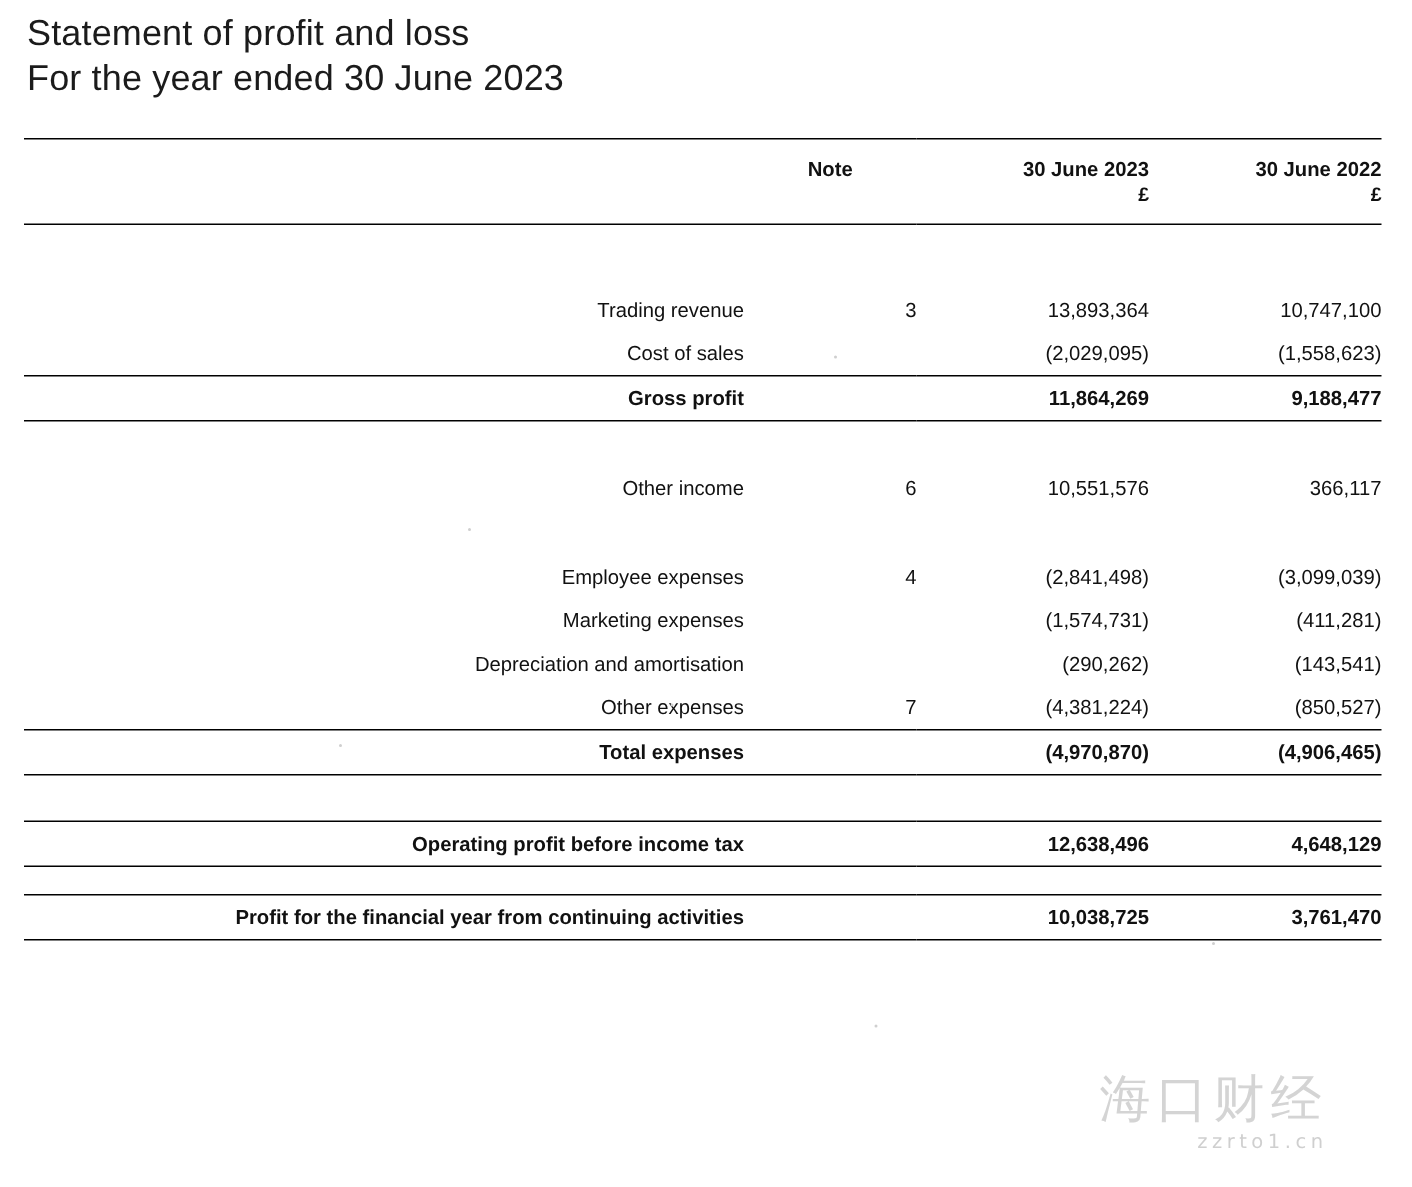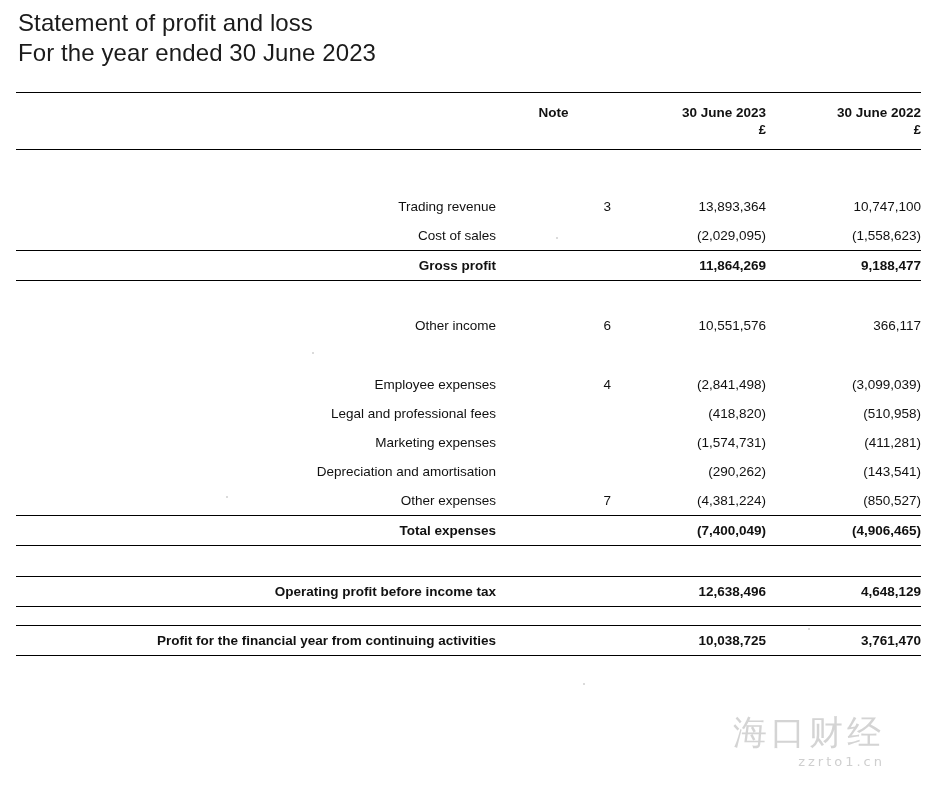--- a/index.html
+++ b/index.html
@@ -204,47 +204,41 @@
           <td colspan="4"></td>
         </tr>
 
       <tr class="data">
         <td class="r-label">Employee expenses</td>
         <td class="r-note">4</td>
         <td class="r-num">(2,841,498)</td>
         <td class="r-num">(3,099,039)</td>
       </tr>
       <tr class="data">
-        <td class="r-label">Legal and professional fees</td>
-        <td class="r-note"></td>
-        <td class="r-num">(418,820)</td>
-        <td class="r-num">(510,958)</td>
-      </tr>
-      <tr class="data">
         <td class="r-label">Marketing expenses</td>
         <td class="r-note"></td>
         <td class="r-num">(1,574,731)</td>
         <td class="r-num">(411,281)</td>
       </tr>
       <tr class="data">
         <td class="r-label">Depreciation and amortisation</td>
         <td class="r-note"></td>
         <td class="r-num">(290,262)</td>
         <td class="r-num">(143,541)</td>
       </tr>
       <tr class="data">
         <td class="r-label">Other expenses</td>
         <td class="r-note">7</td>
         <td class="r-num">(4,381,224)</td>
         <td class="r-num">(850,527)</td>
       </tr>
       <tr class="data bold topline botline">
         <td class="r-label">Total expenses</td>
         <td class="r-note"></td>
-        <td class="r-num">(7,400,049)</td>
+        <td class="r-num">(4,970,870)</td>
         <td class="r-num">(4,906,465)</td>
       </tr>
 
       <tr class="spacer">
           <td colspan="4"></td>
         </tr>
 
       <tr class="data bold topline botline">
         <td class="r-label">Operating profit before income tax</td>
         <td class="r-note"></td>

